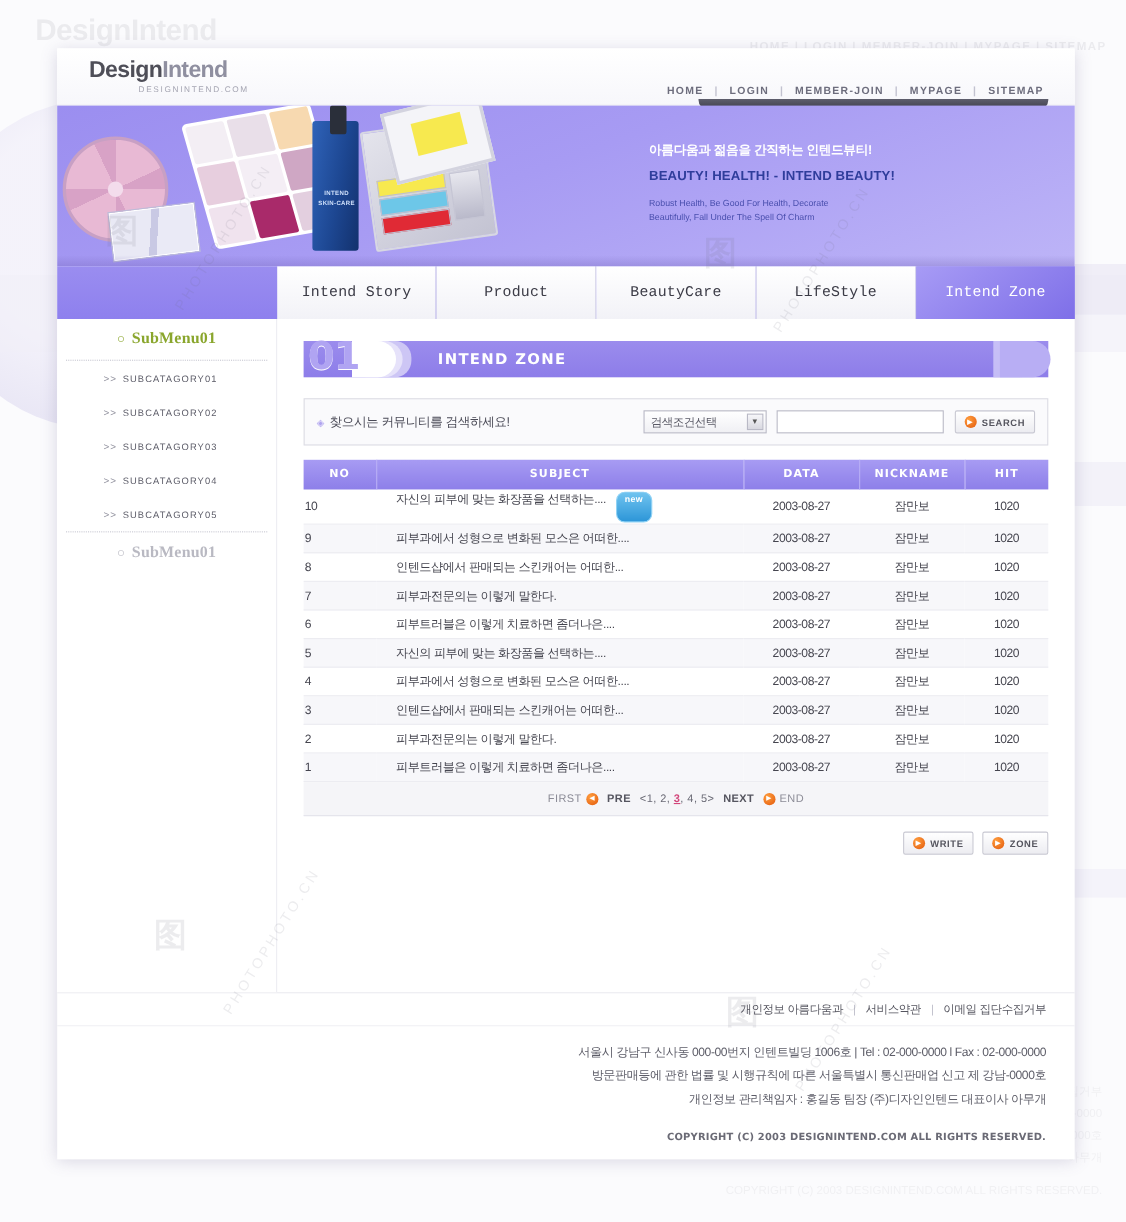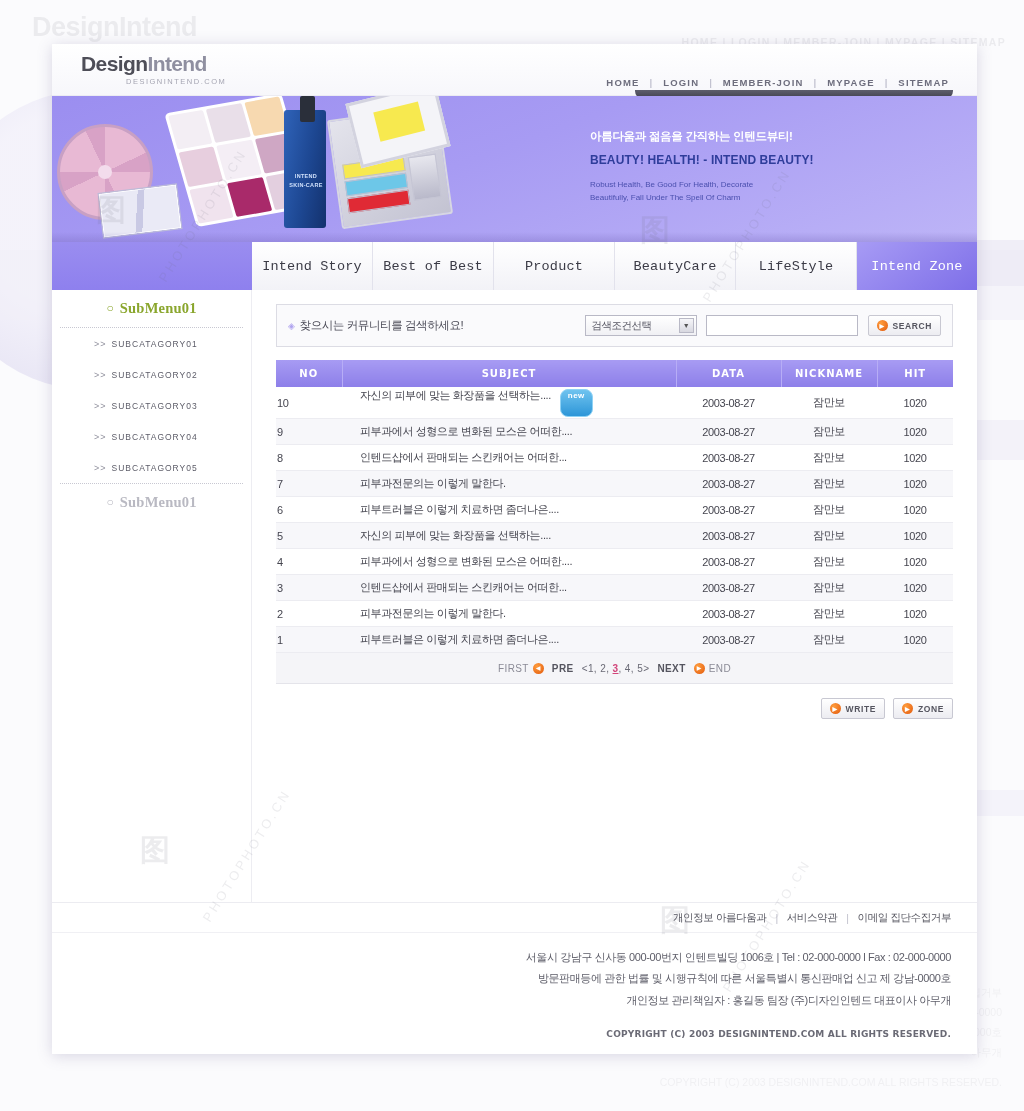--- a/index.html
+++ b/index.html
@@ -308,21 +308,20 @@
     <div class="bslogan3">
       <div>Robust Health, Be Good For  Health, Decorate</div>
       <div>Beautifully, Fall Under The Spell Of  Charm</div>
     </div>
     <div class="bshadow"></div>
   </div>
 
   <div id="tabs">
     <div class="spacer"></div>
     <div class="tab">Intend Story</div>
-    <div class="tab">Best of Best</div>
     <div class="tab">Product</div>
     <div class="tab">BeautyCare</div>
     <div class="tab">LifeStyle</div>
     <div class="tab active">Intend Zone</div>
   </div>
 
   <div id="content">
 
     <div id="sidebar">
       <div class="submenu-head active">
@@ -353,20 +352,30 @@
       <div class="dotted"></div>
       <div class="submenu-head inactive">
         <span class="bullet">○</span>
         <span>SubMenu01</span>
       </div>
       <div class="fill"></div>
     </div>
 
     <div id="main">
 
+      <div id="titlebar">
+        <div class="bar"></div>
+        <div class="cap2"></div>
+        <div class="cap1"></div>
+        <div class="swoosh3"></div>
+        <div class="swoosh2"></div>
+        <div class="swoosh1"></div>
+        <div class="num">01</div>
+        <div class="ttl">INTEND ZONE</div>
+      </div>
 
       <div id="searchbox">
         <div class="prompt">
           <span class="dot">◈</span><span>찾으시는 커뮤니티를 검색하세요!</span>
         </div>
         <div class="sel">
           <span>검색조건선택</span>
           <span class="caret">▼</span>
         </div>
         <input class="txtfield" type="text" value="" placeholder="" style="">

